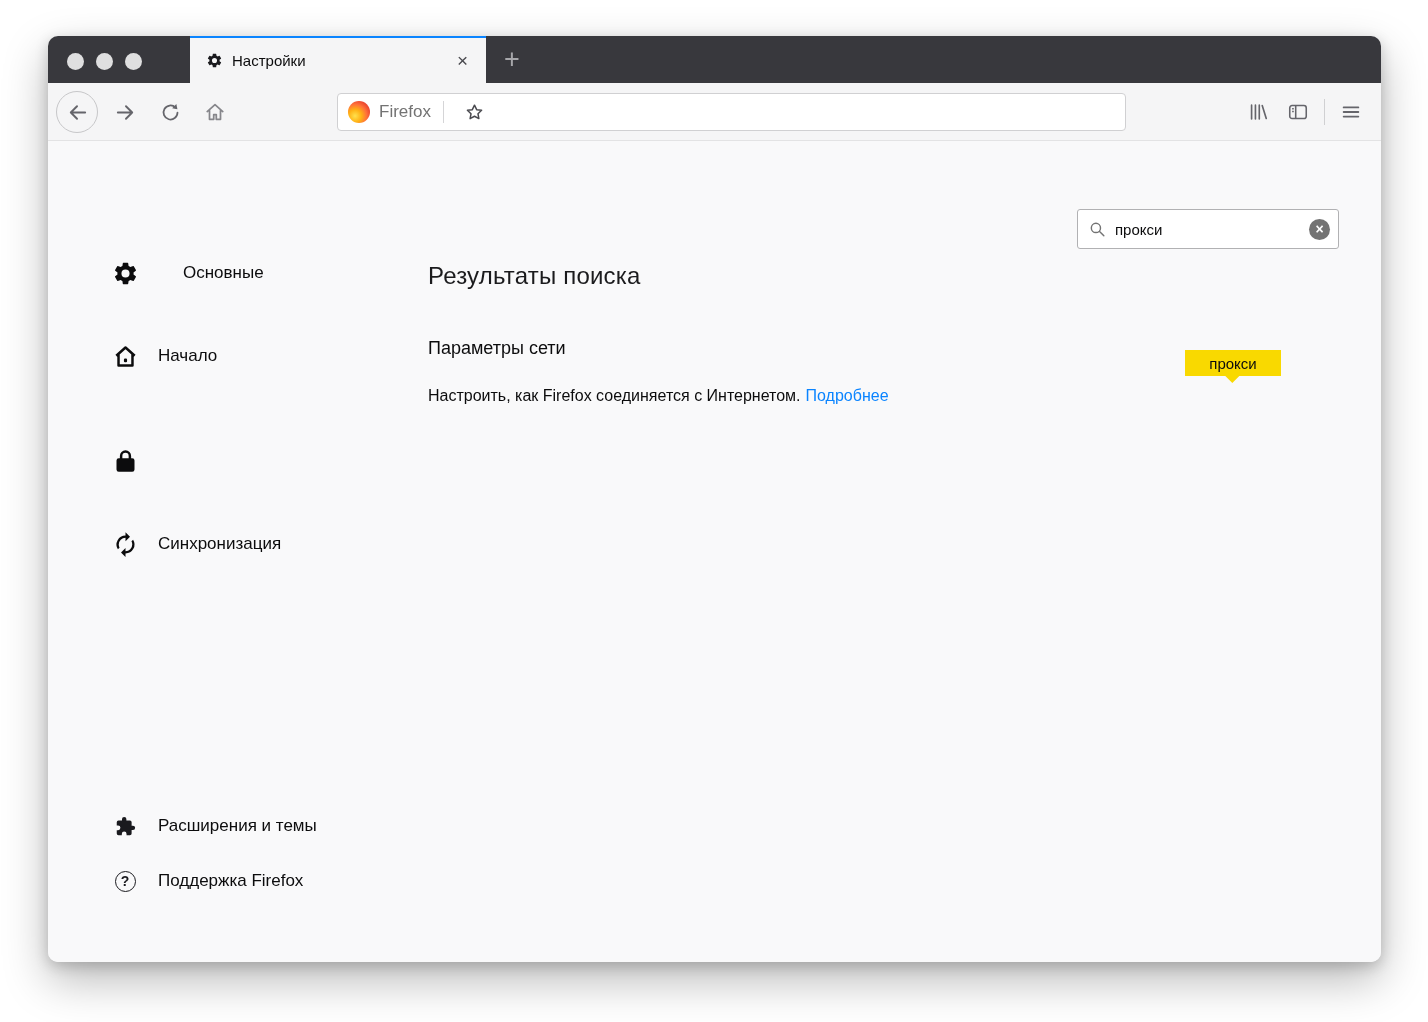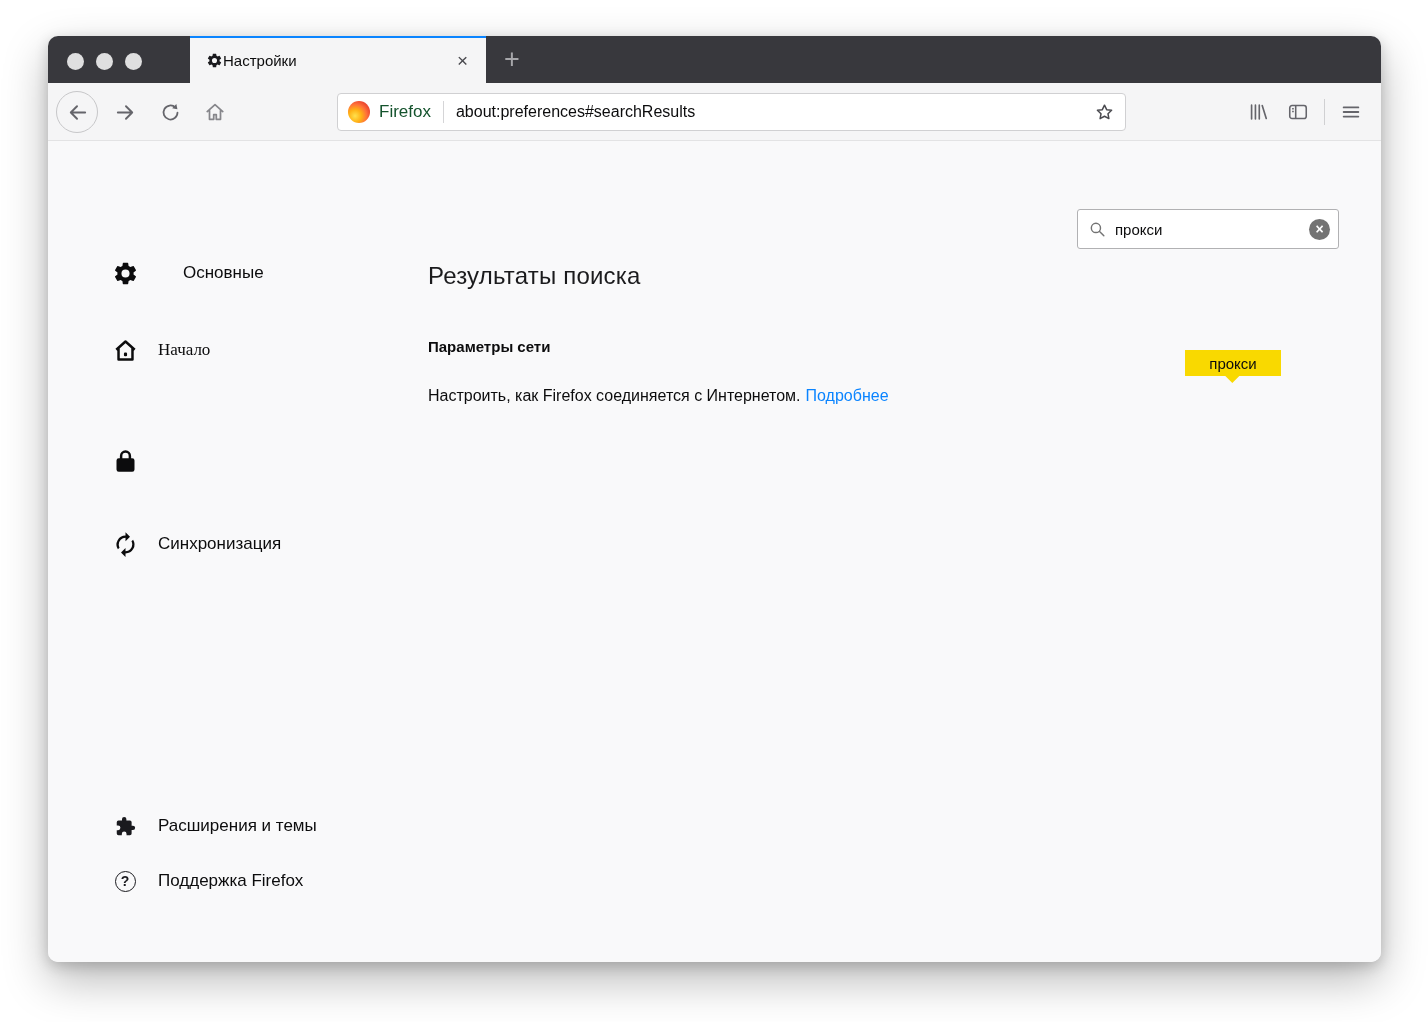--- a/index.html
+++ b/index.html
@@ -11,41 +11,41 @@
     background:#f9f9fa; }
 
   
   .titlebar { position:absolute; left:0; top:0; right:0; height:47px;
     background:#38383d; border-radius:10px 10px 0 0; }
   .lights { position:absolute; left:19px; top:17px; display:flex; gap:12px; }
   .light { width:17px; height:17px; border-radius:50%; background:#dfdfe0; }
 
   .tab { position:absolute; left:142px; top:0; width:296px; height:47px;
     background:#f5f5f6; border-top:2px solid #0a84ff;
-    display:flex; align-items:center; padding:0 12px 0 16px; }
+    display:flex; align-items:center; padding:0 12px 0 16px; gap:9px; }
   .tab-title { flex:1; font-size:15px; color:#0c0c0d; white-space:nowrap; overflow:hidden; }
   .tab-close { font-size:19px; color:#4a4a4f; line-height:1; padding:2px 6px; border-radius:3px; cursor:default; }
   .newtab { position:absolute; left:448px; top:5px; width:32px; height:37px;
     display:flex; align-items:center; justify-content:center;
     color:#a7a7ab; font-size:27px; font-weight:300; }
 
   
   .toolbar { position:absolute; left:0; top:47px; right:0; height:58px; background:#f5f5f6;
     border-bottom:1px solid #e3e3e4; }
   .navbtn { position:absolute; top:8px; width:42px; height:42px; display:flex;
     align-items:center; justify-content:center; color:#65656b; }
   .back { left:8px; border:1px solid #c7c7c9; border-radius:50%; background:#f5f5f6; }
   .fwd { left:56px; } .reload { left:101px; } .homebtn { left:146px; color:#86868b; }
 
   .urlbar { position:absolute; left:289px; top:10px; width:789px; height:38px;
     background:#fff; border:1px solid #d0d0d2; border-radius:4px;
     display:flex; align-items:center; padding:0 10px; }
   .ff-logo { width:22px; height:22px; border-radius:50%; flex:0 0 auto;
     background:radial-gradient(circle at 32% 68%, #ffe14d 0%, #ffb114 30%, #ff7139 55%, #e8412e 78%, #c4183c 100%); }
-  .ff-name { color:#14532d; font-size:17px; margin:0 12px 0 9px; font-weight:400; }
+  .ff-name { color:#737373; font-size:17px; margin:0 12px 0 9px; font-weight:400; }
   .url-sep { width:1px; height:22px; background:#d5d5d7; margin-right:12px; }
   .url-text { flex:1; font-size:16px; color:#0c0c0d; white-space:nowrap; overflow:hidden; }
   .star { color:#4a4a4f; margin-left:8px; display:flex; }
 
   .tb-right { position:absolute; right:0; top:8px; height:42px; display:flex; align-items:center; }
   .tb-icon { width:40px; height:40px; display:flex; align-items:center; justify-content:center; color:#65656b; }
   .tb-sep { width:1px; height:26px; background:#d0d0d2; margin:0 6px; }
   .hamburger { margin-right:10px; }
 
   
@@ -58,32 +58,32 @@
   .pref-search input { border:none; outline:none; flex:1; font-size:15px;
     font-family:"Liberation Sans", sans-serif; color:#0c0c0d; background:transparent; min-width:0; margin-left:8px; }
   .clear-btn { width:21px; height:21px; border-radius:50%; background:#737373; color:#fff;
     display:flex; align-items:center; justify-content:center; font-size:14px; font-weight:bold; line-height:1; }
 
   
   .side-item { position:absolute; left:62px; width:250px; display:flex; align-items:center; gap:18px;
     color:#0c0c0d; font-size:17px; }
   .side-item .ic { width:30px; display:flex; justify-content:center; color:#0c0c0d; flex:0 0 auto; }
   .side-label { line-height:1.55; }
-  .it-0 { top:119px;gap:43px; } .it-1 { top:196px;font-family:Liberation Serif, serif; } .it-2 { top:254px; }
+  .it-0 { top:119px;gap:43px; } .it-1 { top:202px; } .it-2 { top:254px; }
   .it-3 { top:307px; width:262px; } .it-3 .side-label { width:168px; }
   .it-4 { top:390px; }
   .ft-0 { top:672px; } .ft-1 { top:727px; }
   .ft-0 .ic, .ft-1 .ic { color:#1a1a1e; }
   .help-circle { width:21px; height:21px; border:1.8px solid #1a1a1e; border-radius:50%;
     display:flex; align-items:center; justify-content:center; font-size:14px; font-weight:bold; }
 
   
   .page-title { position:absolute; left:380px; top:121px; font-size:24px; font-weight:400;
     color:#1b1b1d; letter-spacing:.2px;text-align:right; }
-  .section-title { position:absolute; left:380px; top:197px; font-size:15px; font-weight:700; }
+  .section-title { position:absolute; left:380px; top:197px; font-size:18px; font-weight:400; }
   .section-desc { position:absolute; left:380px; top:246px; font-size:16px; white-space:nowrap; }
   .learn-more { color:#0a84ff; margin-left:5px;margin-top:24px; }
   .config-btn { position:absolute; left:1079px; top:233px; width:213px; height:45px;
     background:#e1e1e4; border:none; border-radius:3px; font-size:17px; color:#0c0c0d;
     font-family:"Liberation Sans", sans-serif; display:flex; align-items:center; justify-content:center; }
   .hl-tooltip { position:absolute; left:1137px; top:209px; width:96px; height:26px;
     background:#f9d900; display:flex; align-items:center; justify-content:center;
     font-size:15px; color:#0c0c0d; z-index:3; }
   .hl-tooltip:after { content:""; position:absolute; left:50%; top:100%; transform:translateX(-55%);
     border:7px solid transparent; border-top-color:#f9d900; border-bottom-width:0; }
@@ -134,21 +134,20 @@
     <div class="navbtn homebtn">
       <svg width="22" height="22" viewBox="0 0 24 24" fill="none" stroke="currentColor" stroke-width="1.9" stroke-linecap="round" stroke-linejoin="round">
           <path d="M3.5 11.5L12 4l8.5 7.5M6 10.2V20h4.6v-5.2h2.8V20H18v-9.8"></path>
         </svg>
     </div>
 
     <div class="urlbar">
       <span class="ff-logo"></span>
       <span class="ff-name">Firefox</span>
       <span class="url-sep"></span>
-      <span class="url-text">about:preferences#searchResults</span>
       <span class="star">
         <svg width="21" height="21" viewBox="0 0 24 24" fill="none" stroke="currentColor" stroke-width="1.7" stroke-linejoin="round">
             <path d="M12 3.6l2.47 5.13 5.63.77-4.12 3.93 1.03 5.57L12 16.3 6.99 19l1.03-5.57L3.9 9.5l5.63-.77z"></path>
           </svg>
       </span>
     </div>
 
     <div class="tb-right">
       <div class="tb-icon">
         <svg width="22" height="22" viewBox="0 0 24 24" stroke="currentColor" stroke-width="1.8" stroke-linecap="round" fill="none">

